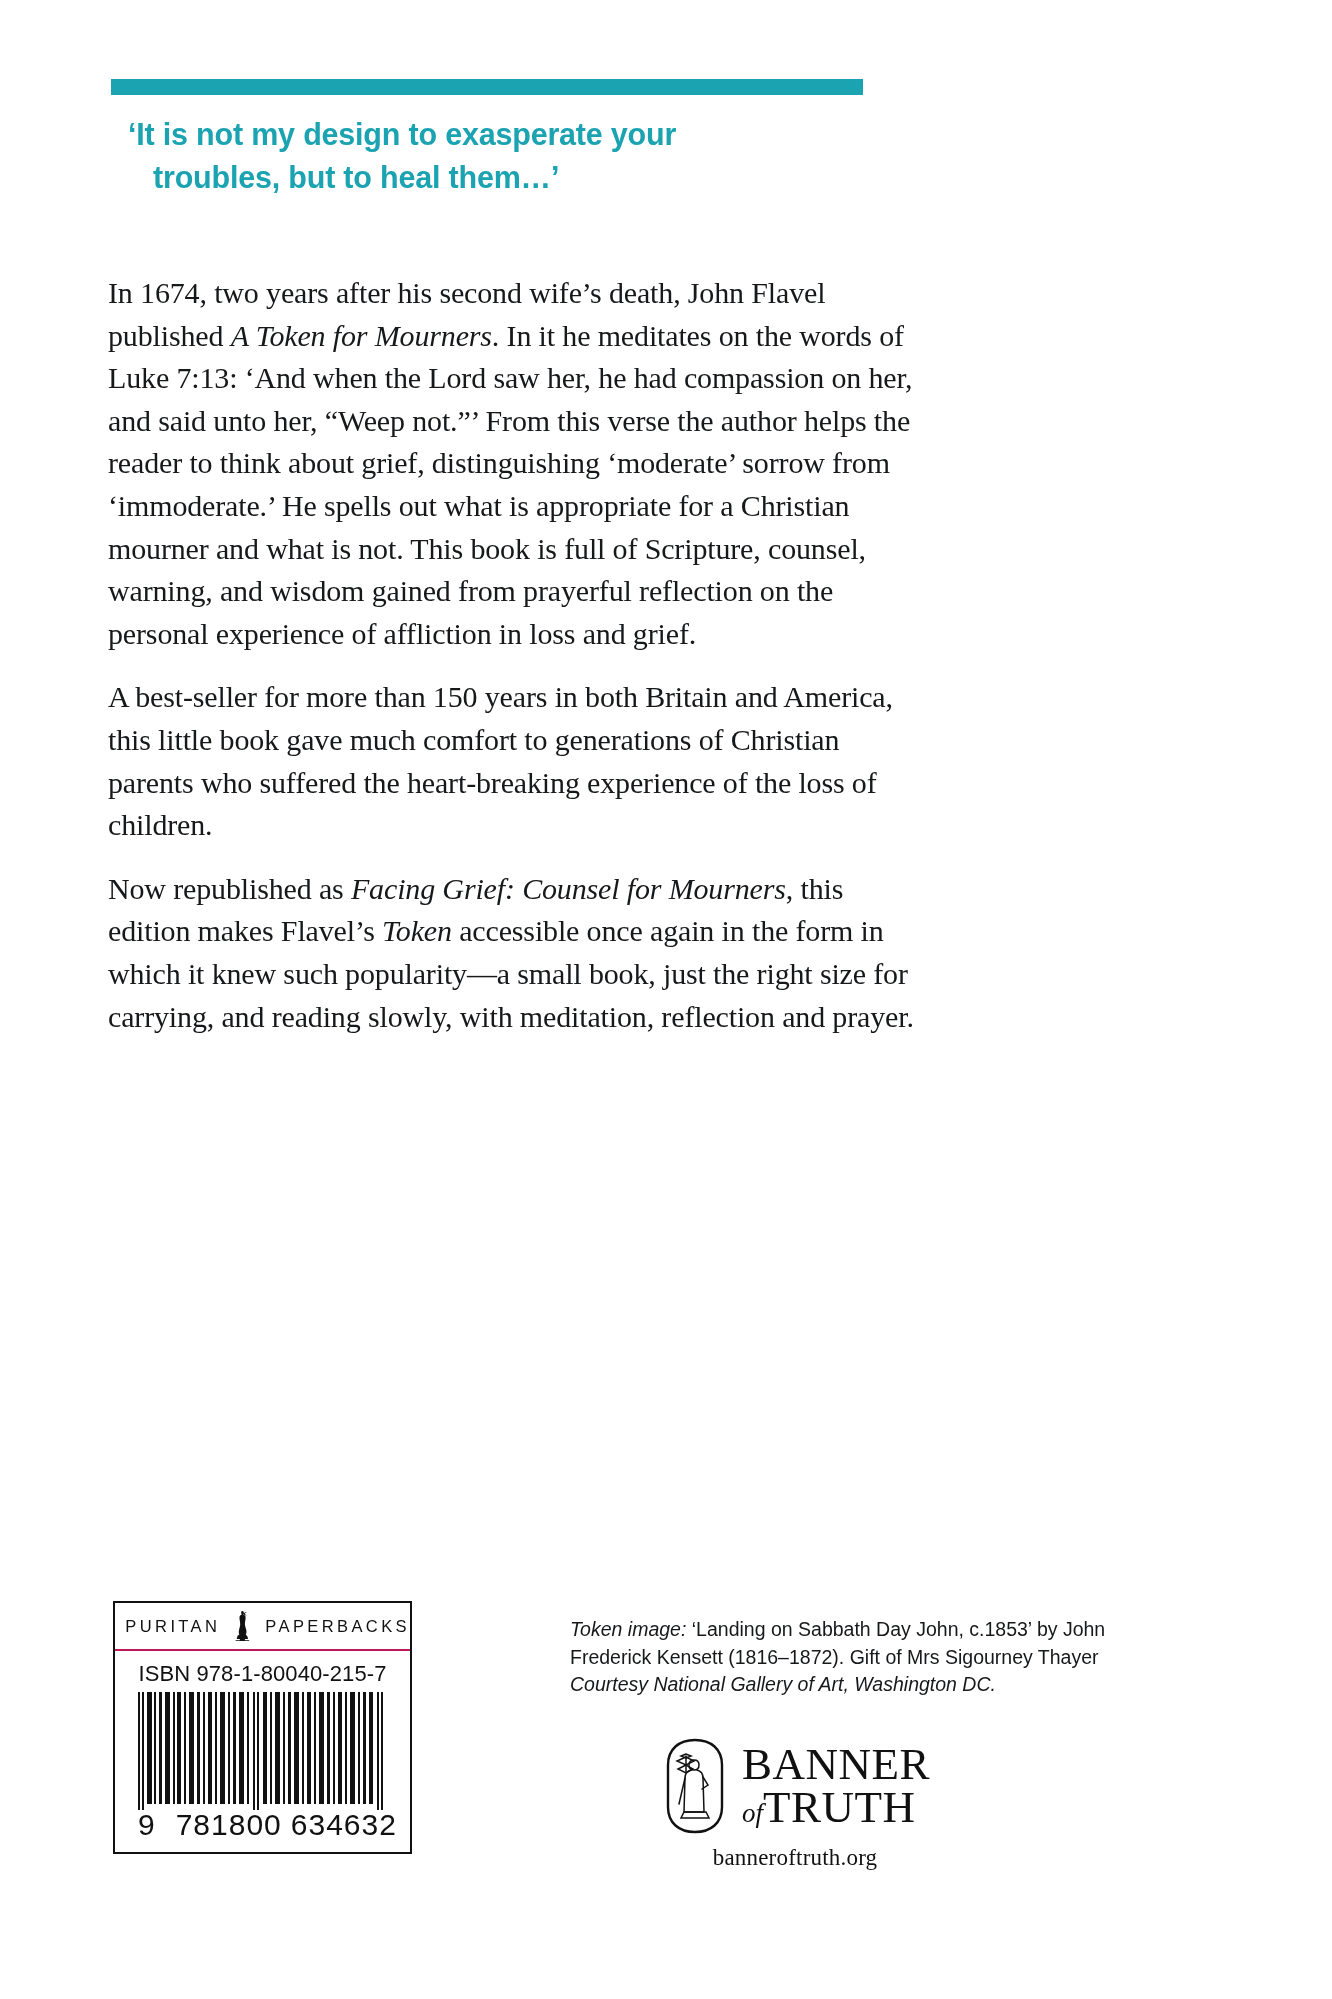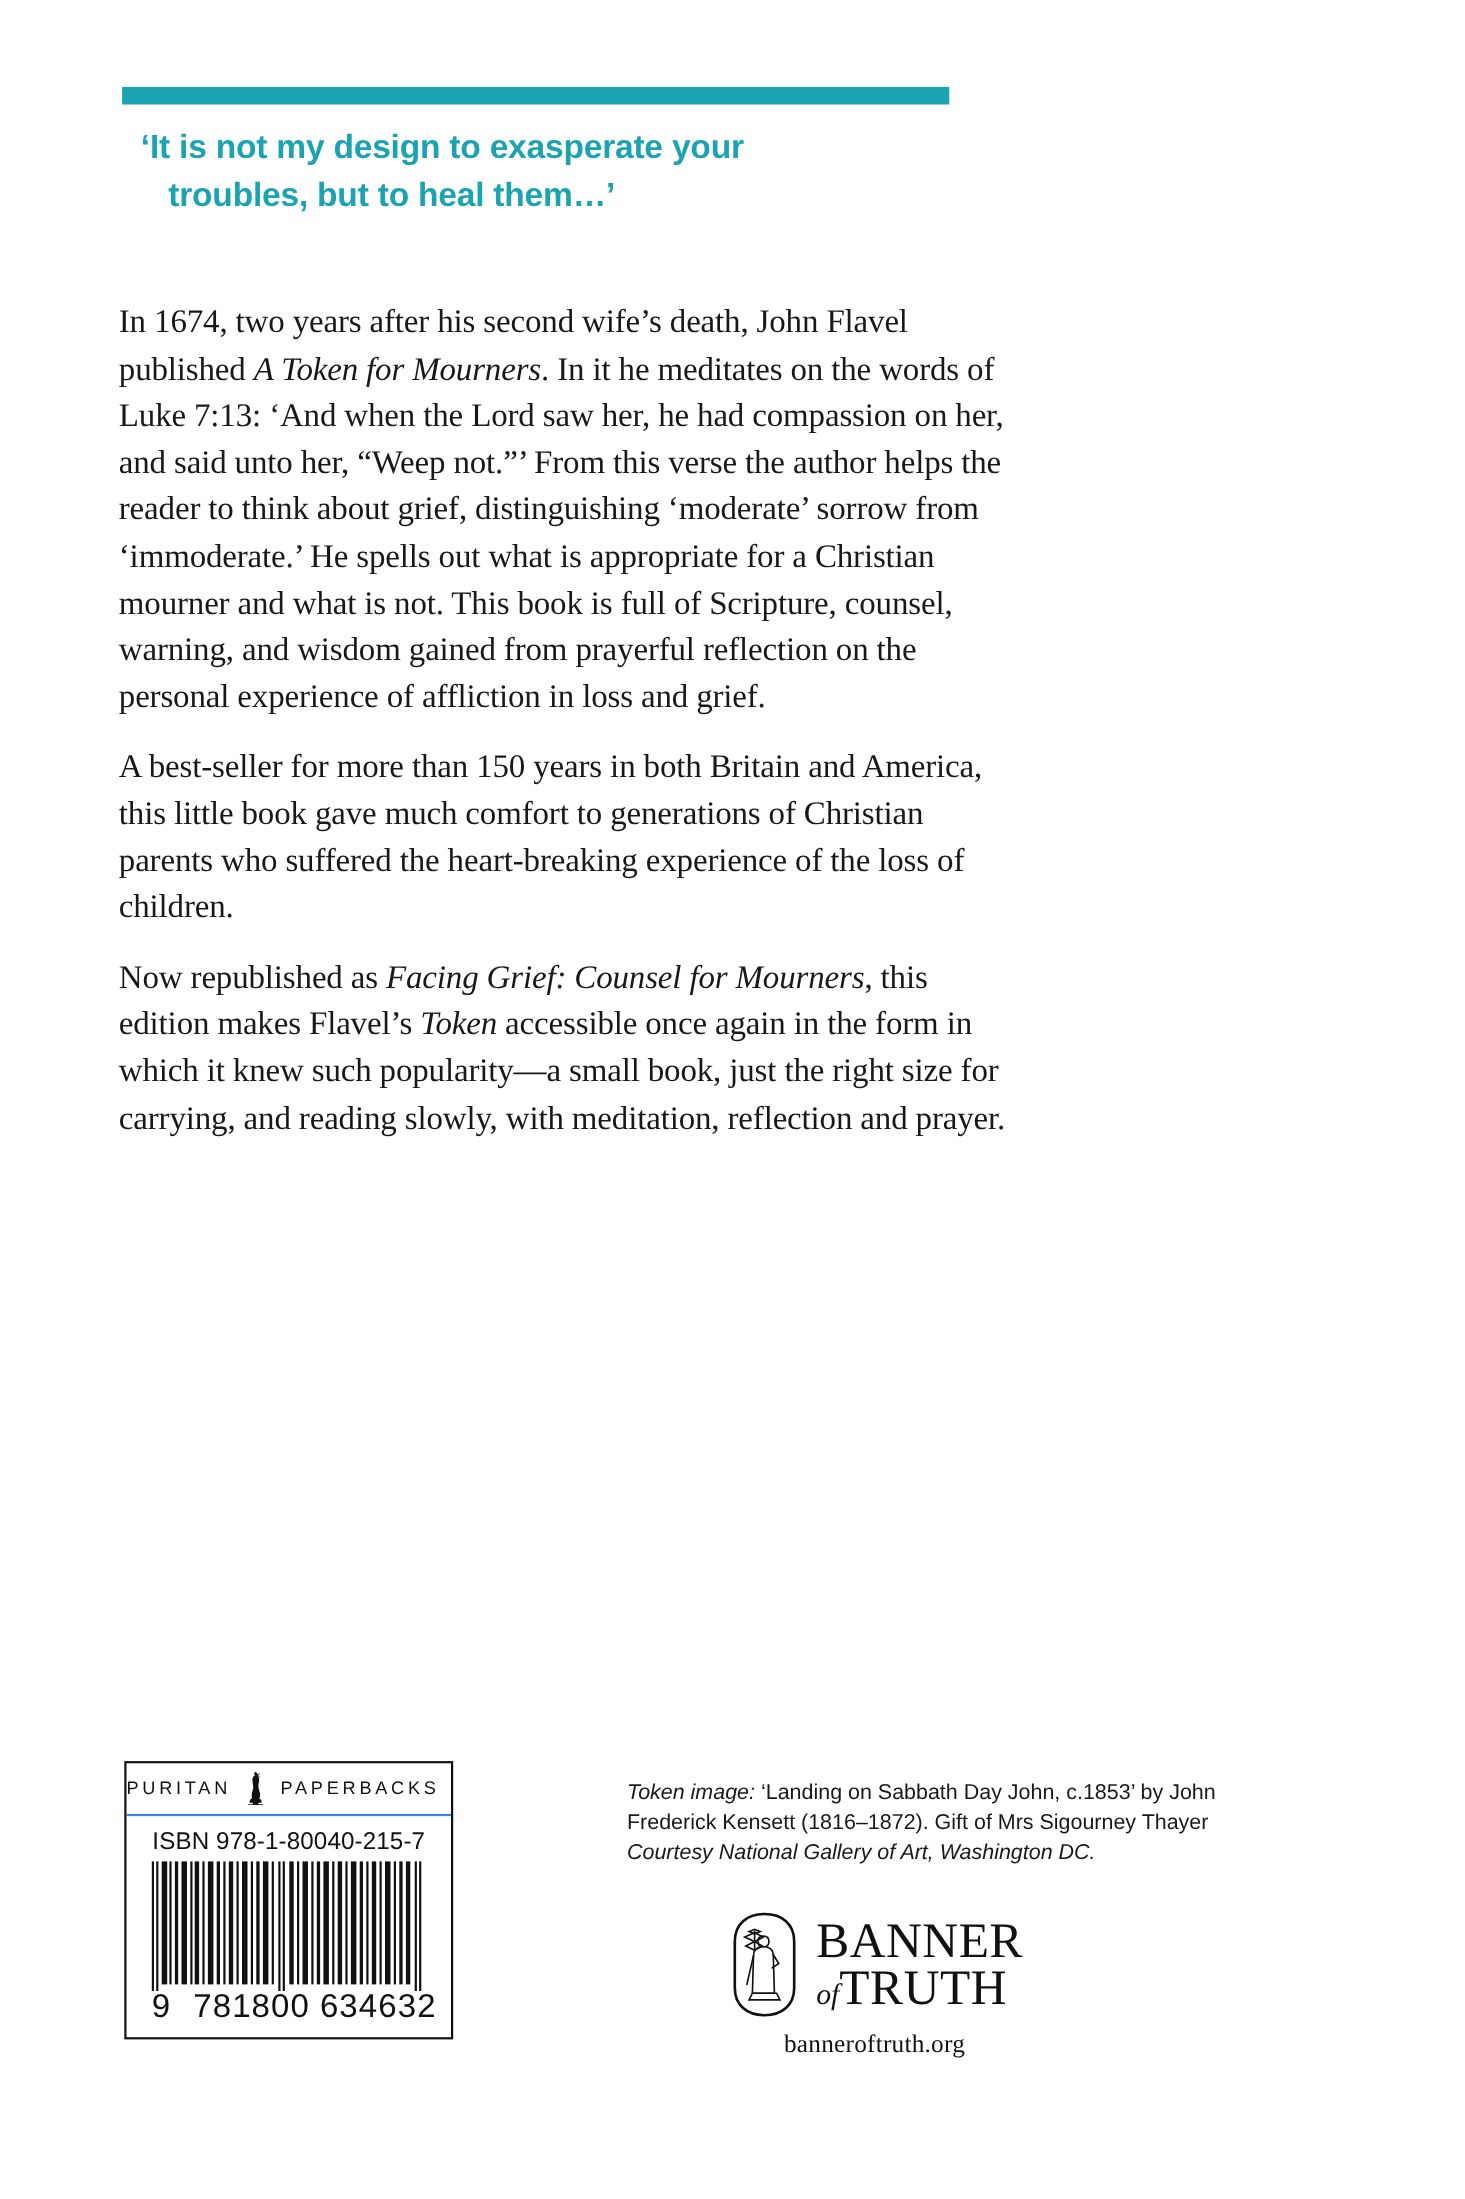--- a/index.html
+++ b/index.html
@@ -81,24 +81,24 @@
     position: absolute;
     left: 113px;
     top: 5px;
     width: 299px;
     border: 2px solid #111111;
     box-sizing: border-box;
     background: #ffffff;
   }
   .pp-banner {
     height: 46px;
-    border-bottom: 2px solid #3b82f6;
+    border-bottom: 2px solid #be185d;
     display: flex;
     align-items: center;
-    justify-content: flex-start;
+    justify-content: flex-end;
     gap: 13px;
   }
   .pp-word {
     font-family: "Liberation Sans", sans-serif;
     font-size: 16.5px;
     letter-spacing: 3.4px;
     color: #111111;
     white-space: nowrap;
   }
   .pp-mark {

